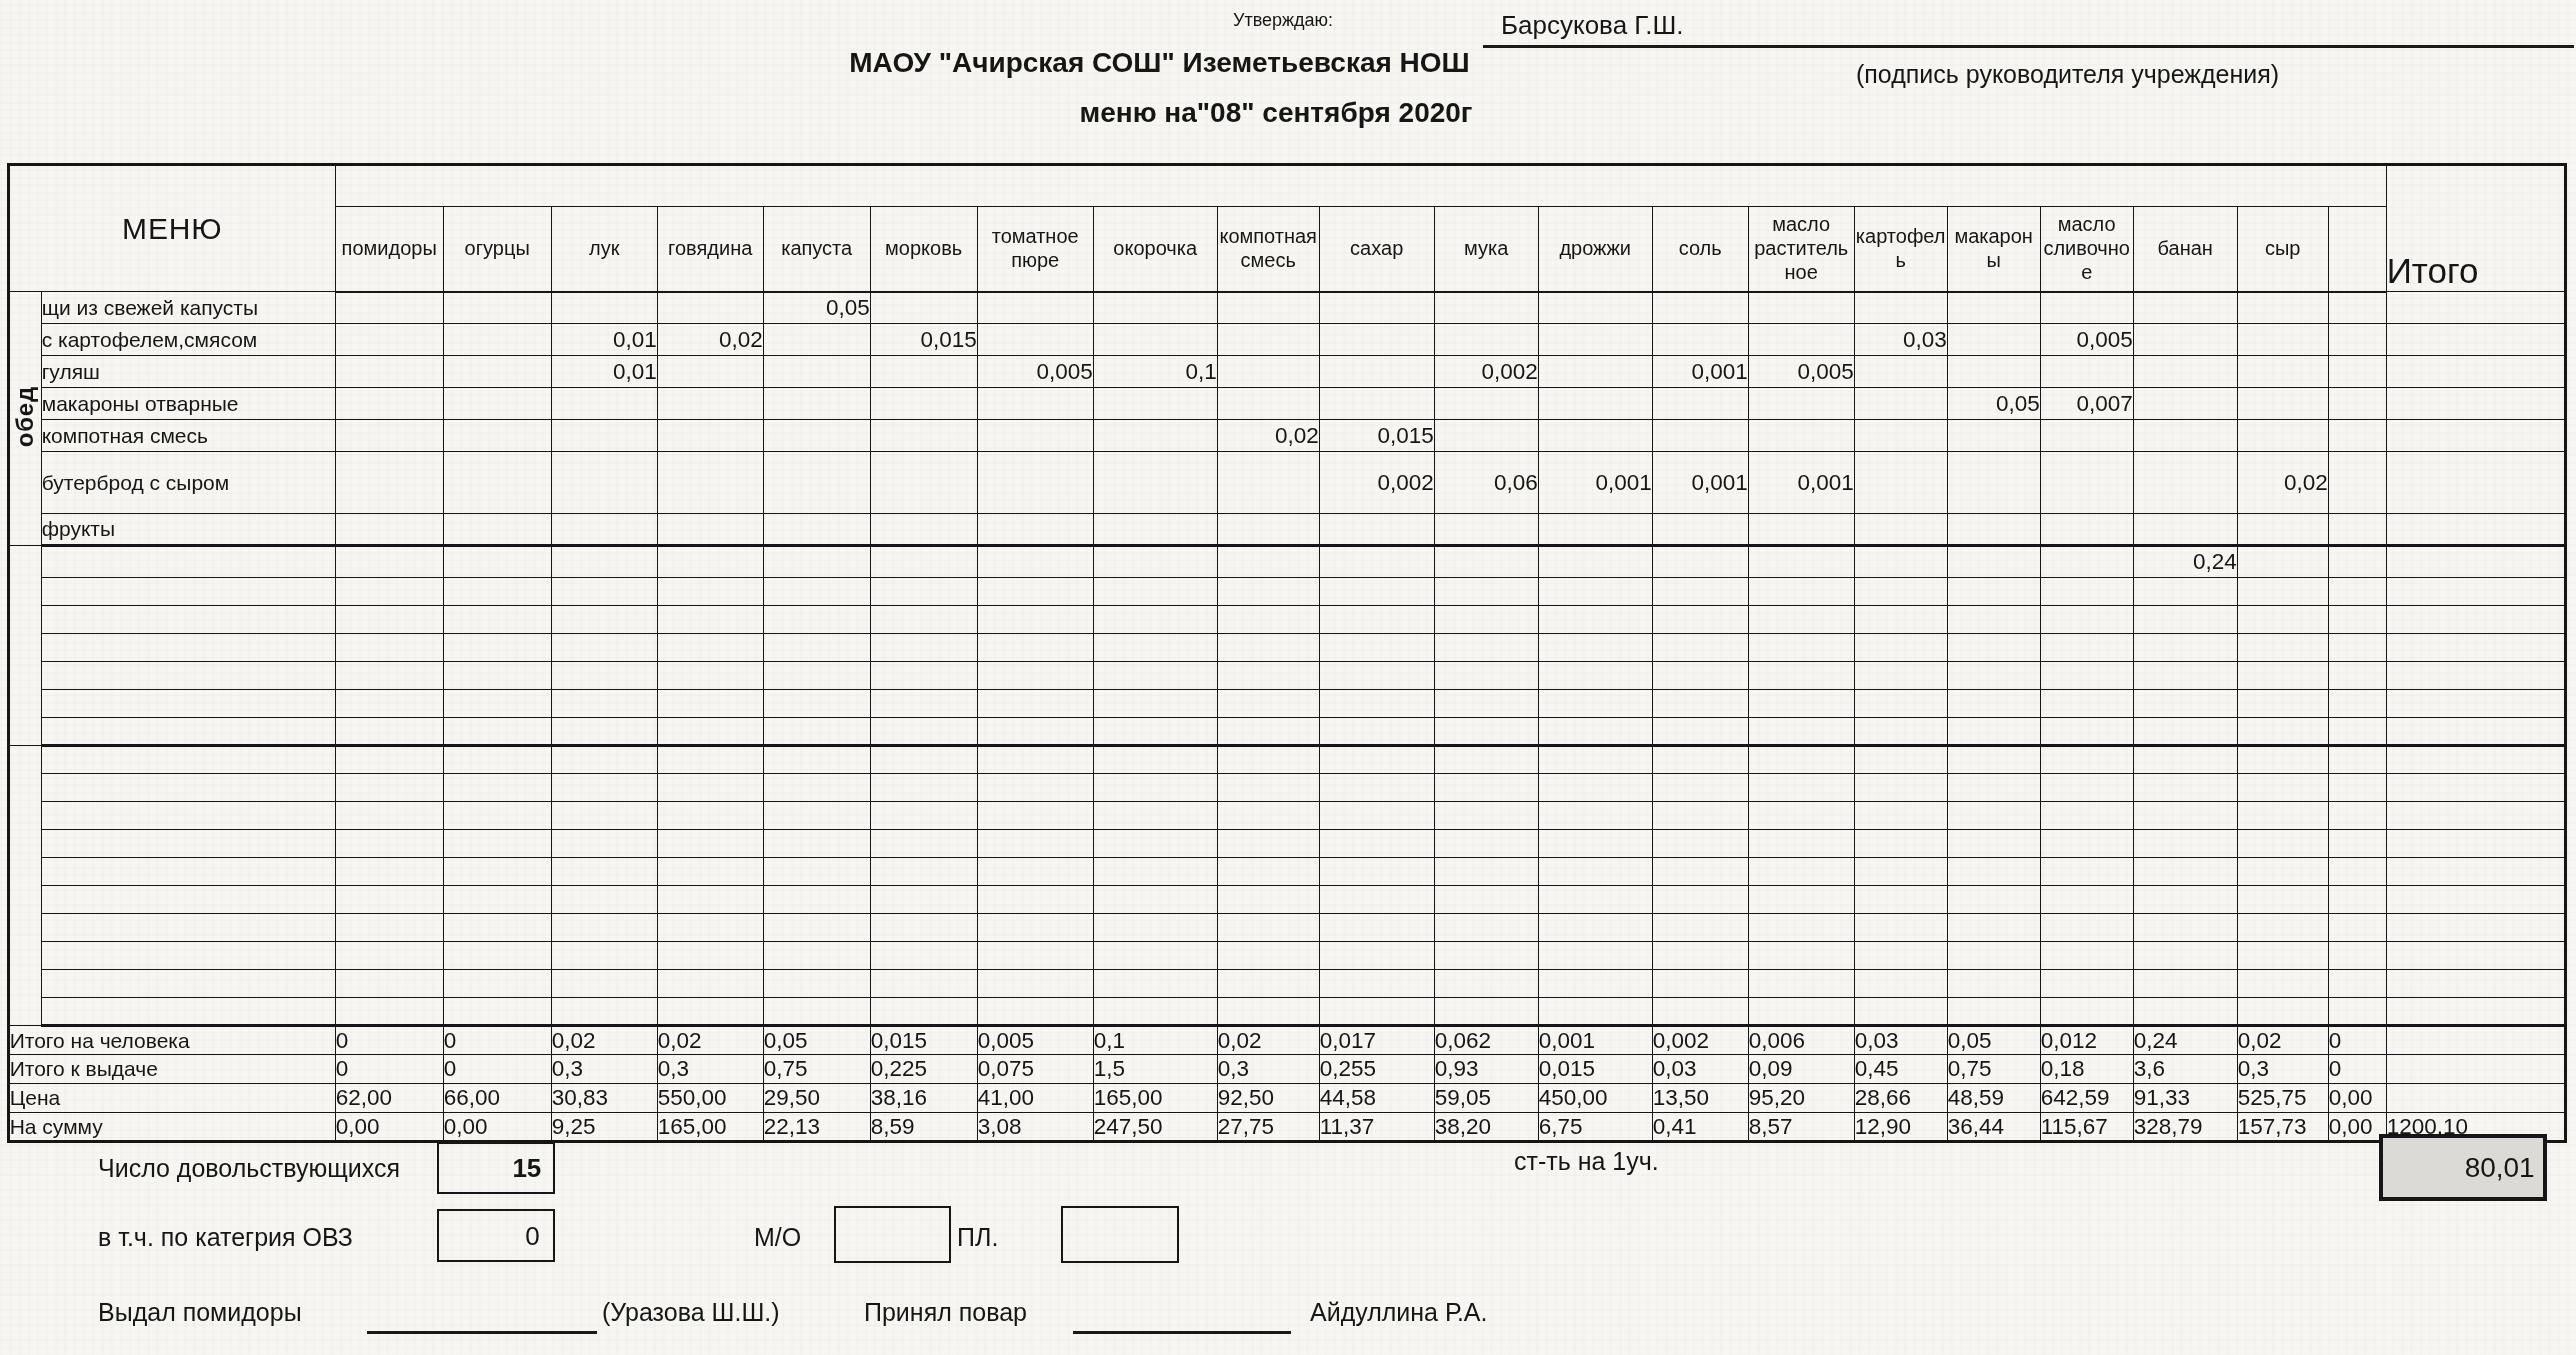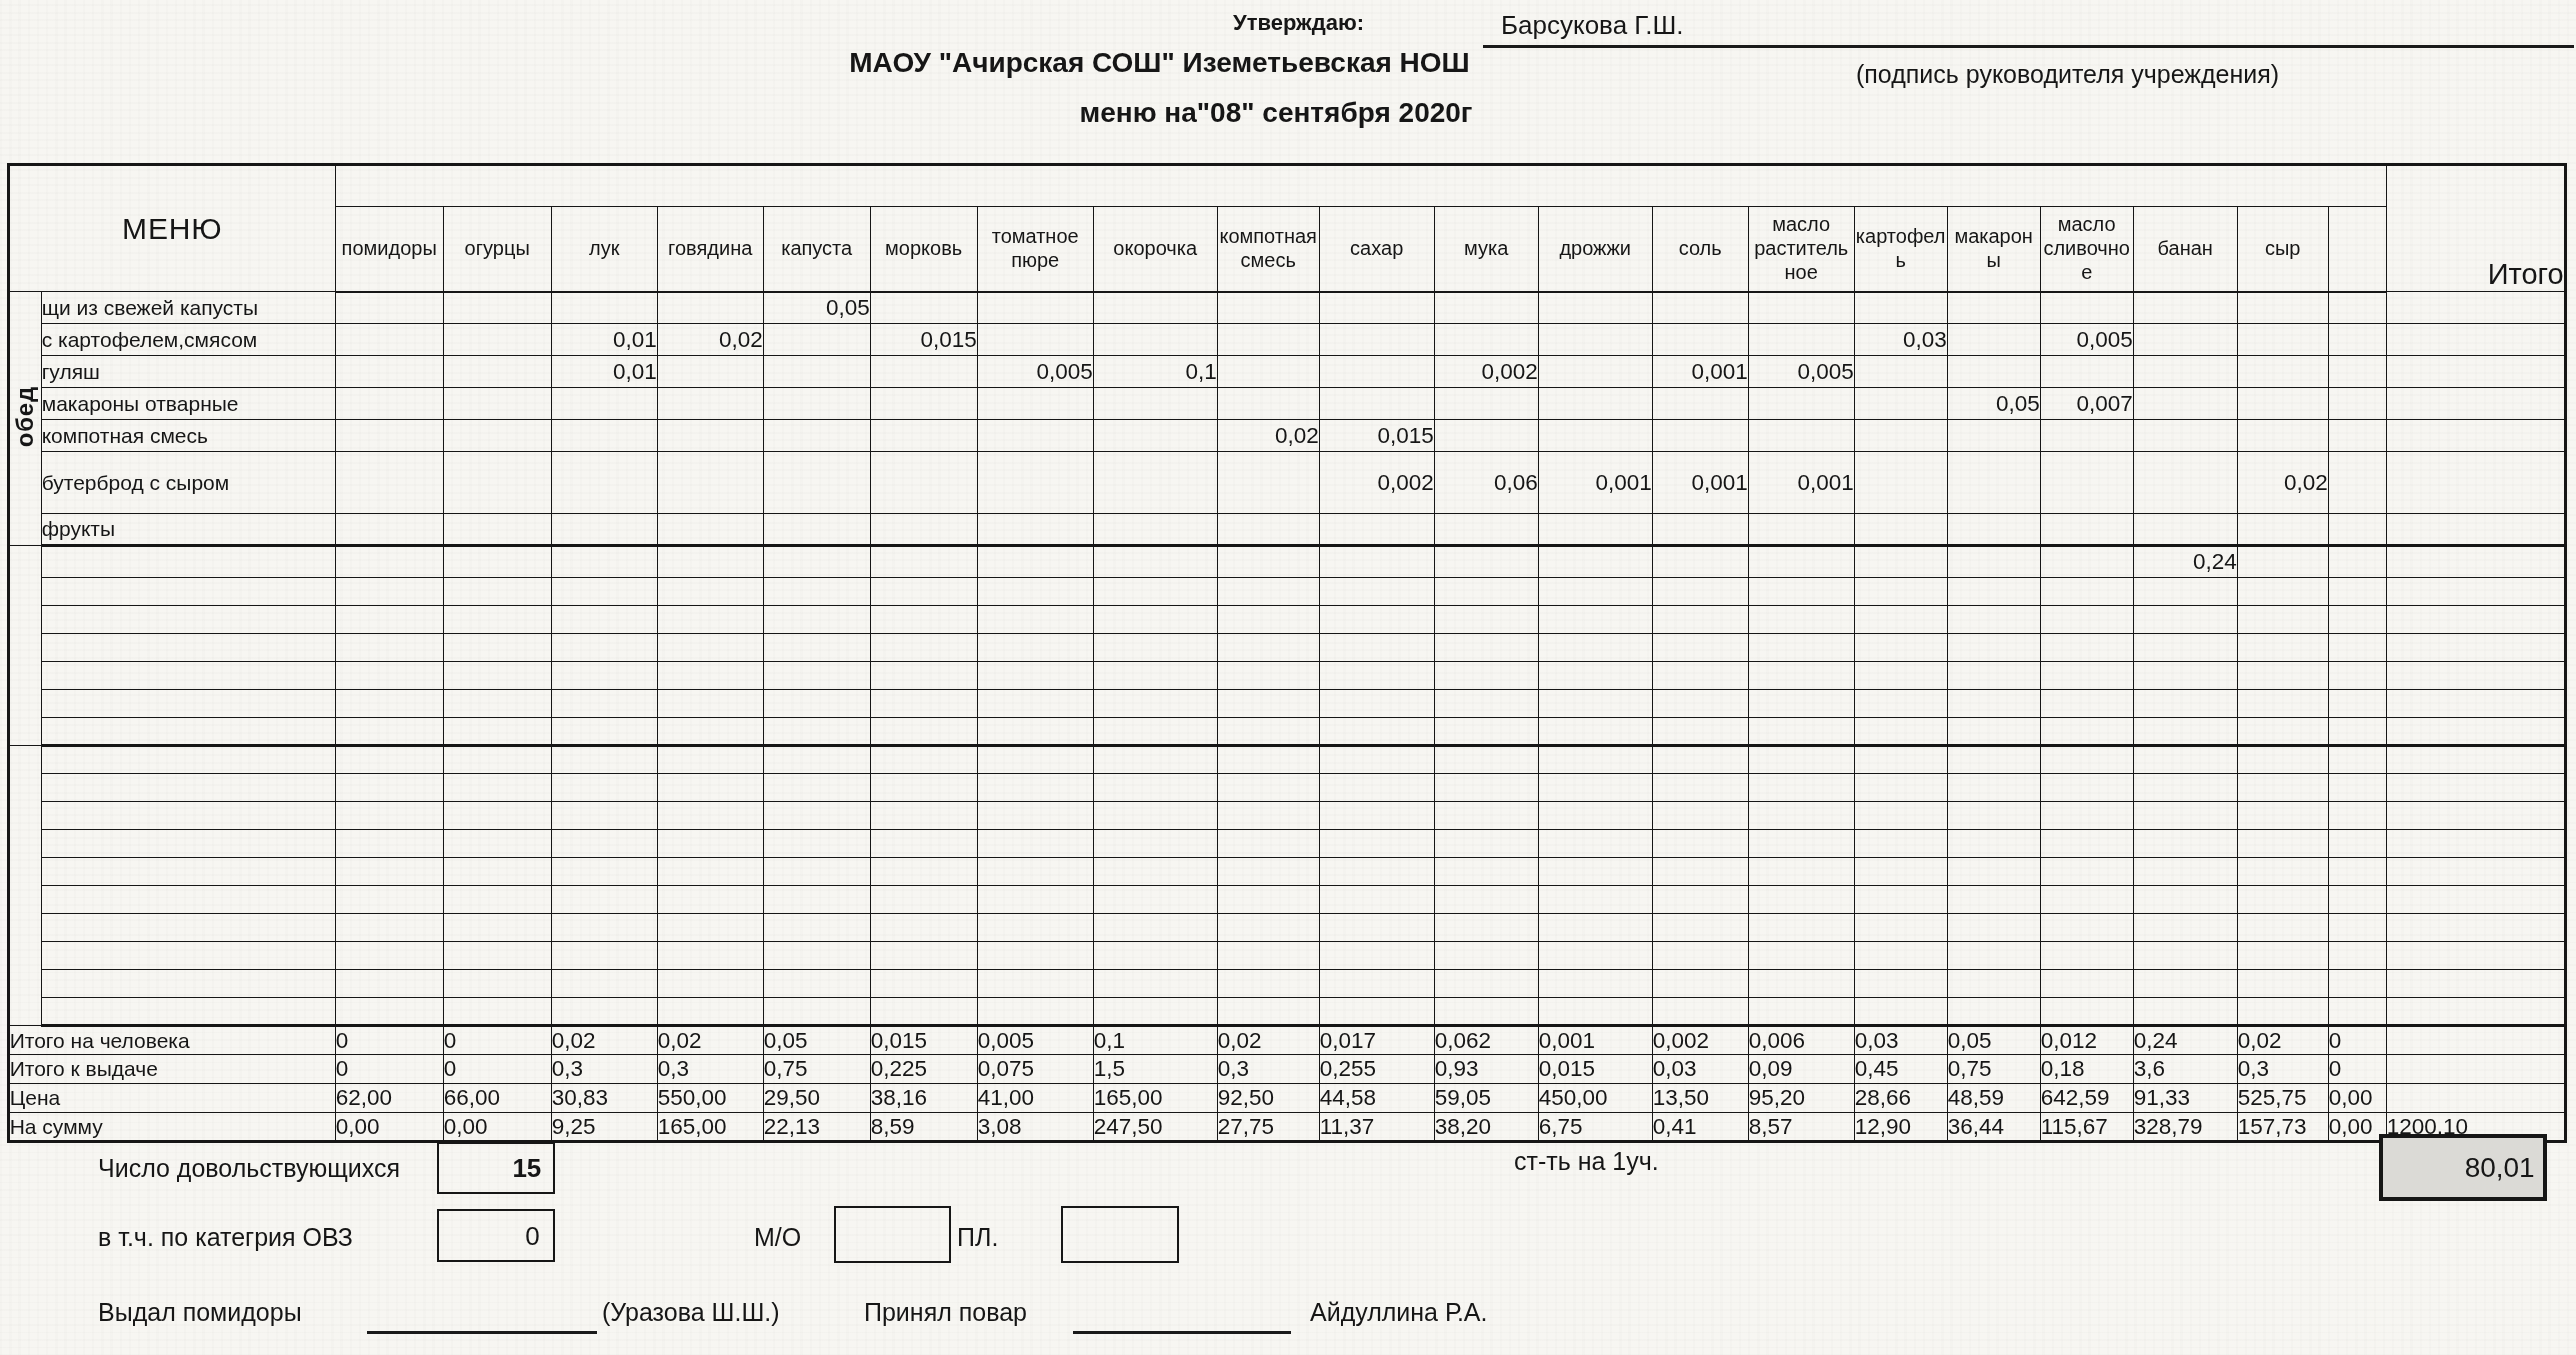--- a/index.html
+++ b/index.html
@@ -12,21 +12,21 @@
   .sheet{
     position:relative;width:2576px;height:1356px;overflow:hidden;
     background:
       repeating-linear-gradient(0deg, rgba(60,60,55,0.02) 0 1.7px, transparent 1.7px 7.5px),
       repeating-linear-gradient(90deg, rgba(60,60,55,0.015) 0 2.5px, transparent 2.5px 9.2px),
       #f7f6f2;
   }
   .abs{position:absolute;}
 
   
-  .approve-label{left:1233px;top:10px;font-size:22px;font-weight:bold;}
+  .approve-label{left:1233px;top:10px;font-size:18px;font-weight:normal;}
   .approver-name{left:1501px;top:10px;font-size:26px;}
   .approve-underline{left:1483px;top:45px;width:1091px;height:2.5px;background:#1a1a1a;}
   .sign-caption{left:1856px;top:60px;font-size:25px;}
   .doc-title{left:634px;top:47px;width:1051px;text-align:center;font-size:28px;font-weight:bold;}
   .doc-subtitle{left:984px;top:97px;width:584px;text-align:center;font-size:28px;font-weight:bold;}
 
   
   table.menu{
     position:absolute;left:6.7px;top:163px;
     border-collapse:collapse;table-layout:fixed;
@@ -40,21 +40,21 @@
     padding:0;
     background:transparent;
   }
   tr.h1{height:42px;}
   tr.h2{height:85px;}
   tr.r-dish{height:32px;}
   tr.r-tall{height:62px;}
   tr.r-empty{height:28px;}
   tr.r-sum{height:29px;}
   .menu-cell{font-size:30px;font-weight:bold;vertical-align:middle;letter-spacing:0.8px;}
-  .itogo-head{font-size:29px;font-weight:bold;text-align:right;vertical-align:bottom;padding-bottom:13.3px;}
+  .itogo-head{font-size:35px;font-weight:bold;text-align:left;vertical-align:bottom;padding-bottom:13.3px;}
   .col-head{font-size:20px;text-align:center;vertical-align:middle;line-height:1.18;padding:1.7px 2.5px;overflow-wrap:anywhere;word-break:break-word;}
   .dish-name{font-size:21px;text-align:left;padding:0.8px 6.7px;white-space:nowrap;}
   .val{font-size:22.5px;text-align:right;padding:0.8px 5.8px;white-space:nowrap;}
   .val-l{font-size:22.5px;text-align:left;padding:0.8px 5.8px;white-space:nowrap;}
   .meal-cell{text-align:center;vertical-align:middle;}
   .vert{display:inline-block;writing-mode:vertical-rl;transform:rotate(180deg);font-size:24px;font-weight:bold;letter-spacing:0.8px;}
   thead tr.h2 td{border-bottom:2.5px solid #161616;}
   tr.section-end td{border-bottom:3.3px solid #161616;}
 
   

